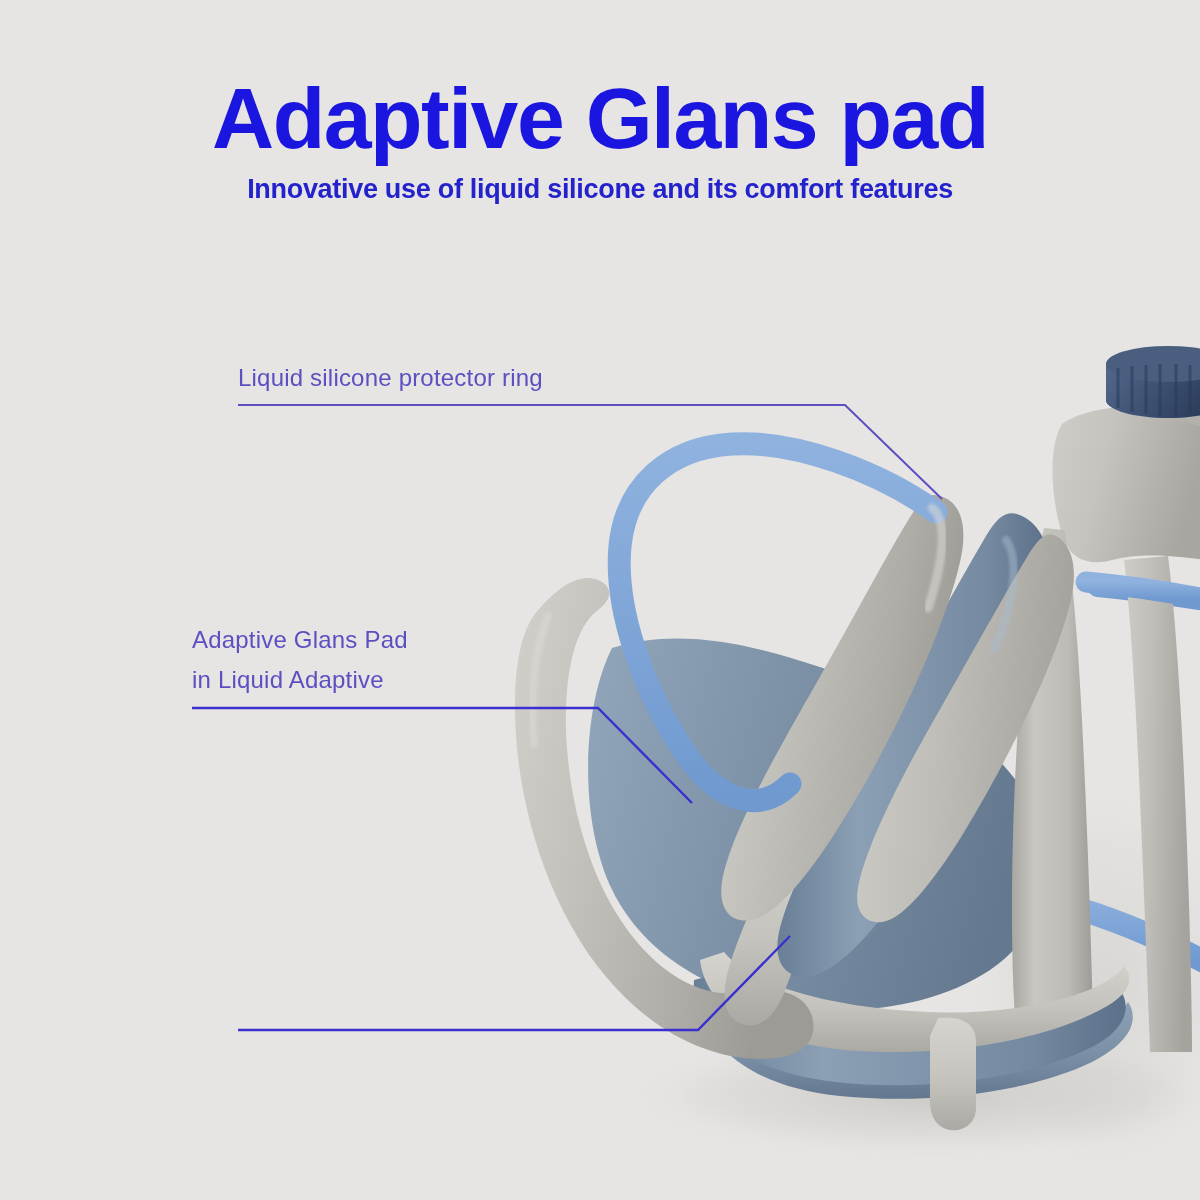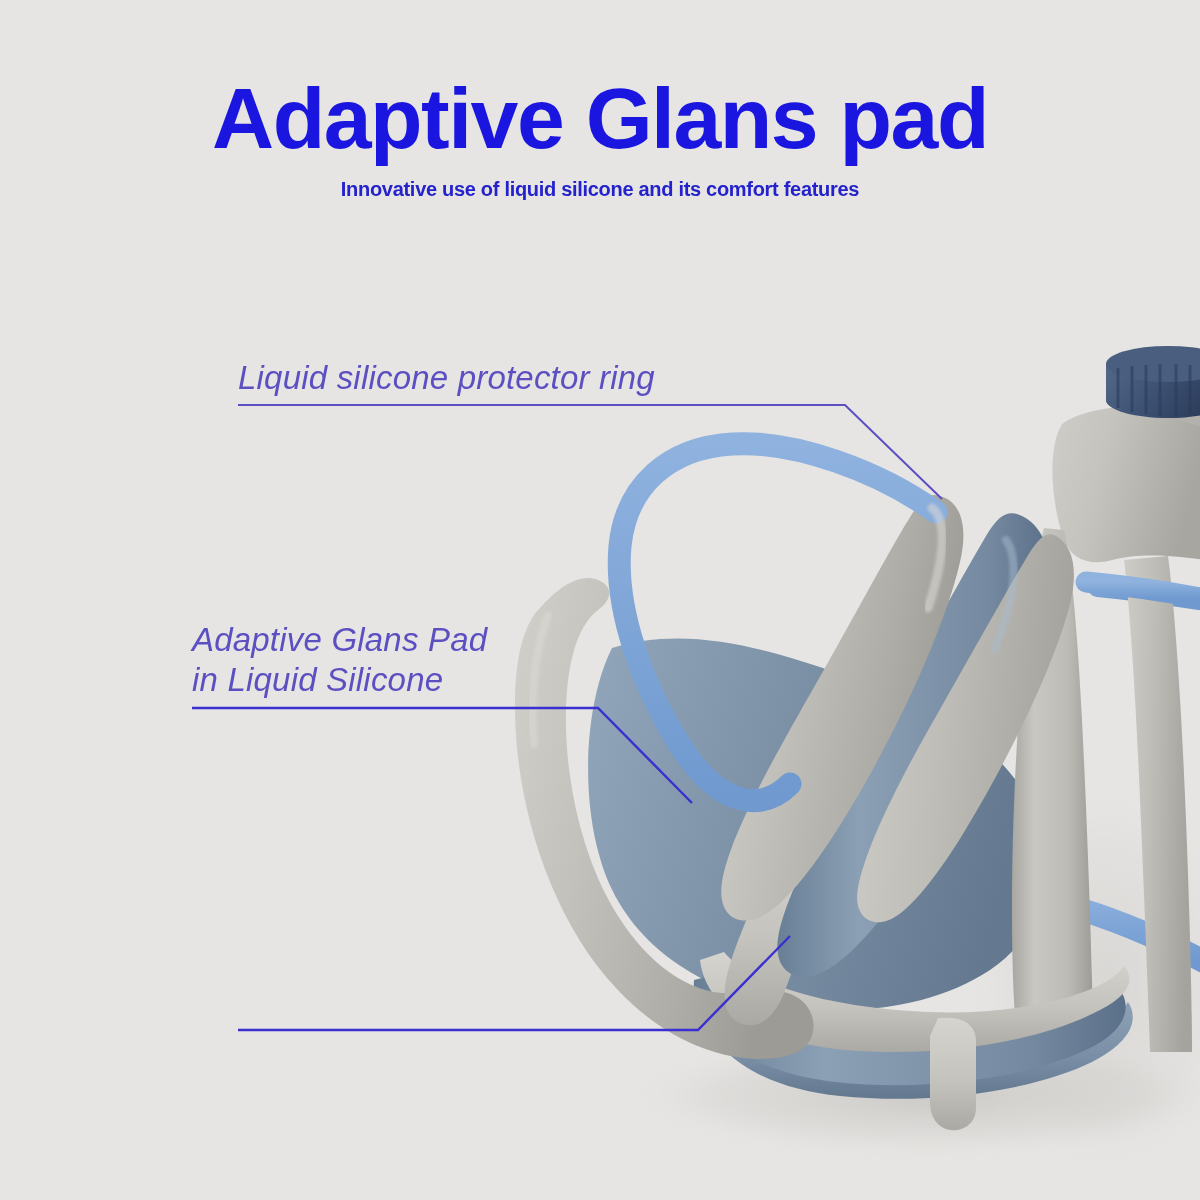--- a/index.html
+++ b/index.html
@@ -38,42 +38,41 @@
     line-height: 96px;
     font-weight: 700;
     letter-spacing: -1.5px;
     color: #1a16e0;
     white-space: nowrap;
   }
   #subtitle {
     margin: 0;
     padding-top: 6px;
     font-family: "Liberation Sans", sans-serif;
-    font-size: 20px;
+    font-size: 27px;
     line-height: 34px;
     font-weight: 700;
     letter-spacing: -0.3px;
     color: #2422cc;
     white-space: nowrap;
   }
 
   
   .callout {
     position: absolute;
     z-index: 50;
   }
   .callout-text {
     font-family: "Liberation Sans", sans-serif;
-    font-size: 33px;
+    font-size: 24px;
     line-height: 40px;
     font-weight: 400;
     color: #5b4fc2;
     letter-spacing: 0.2px;
     white-space: nowrap;
-    font-style: italic;
   }
   #callout-ring    { left: 238px; top: 358px; }
   #callout-pad     { left: 192px; top: 620px; }
   #callout-string  { left: 238px; top: 984px; }
 
   
   #leaders {
     position: absolute;
     left: 0;
     top: 0;
@@ -332,17 +331,17 @@
     <h1 id="title">Adaptive Glans pad</h1>
     <h2 id="subtitle">Innovative use of liquid silicone and its comfort features</h2>
   </div>
 
   <div class="callout" id="callout-ring">
     <div class="callout-text">Liquid silicone protector ring</div>
   </div>
 
   <div class="callout" id="callout-pad">
     <div class="callout-text">Adaptive Glans Pad</div>
-    <div class="callout-text">in Liquid Silicone</div>
+    <div class="callout-text">in Liquid Adaptive</div>
   </div>
 
 
 </div>
 
 </body></html>

